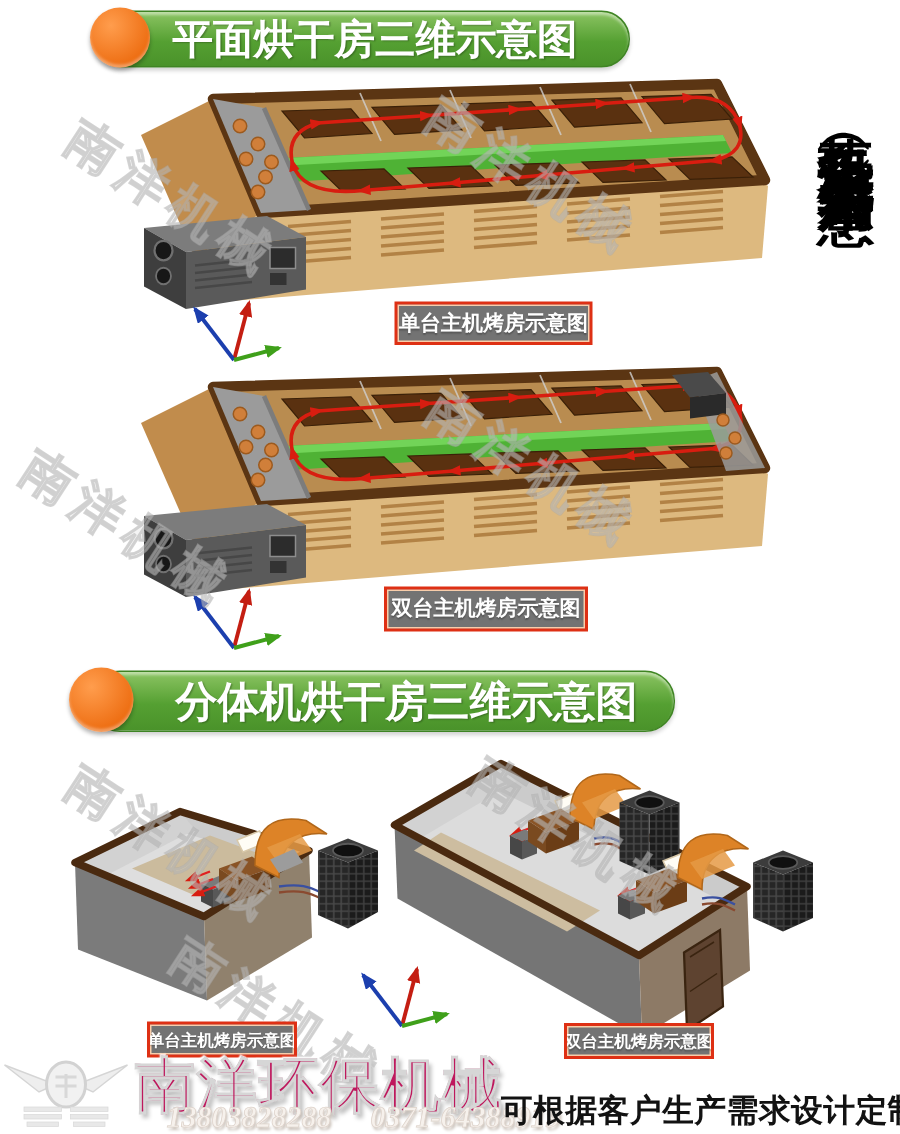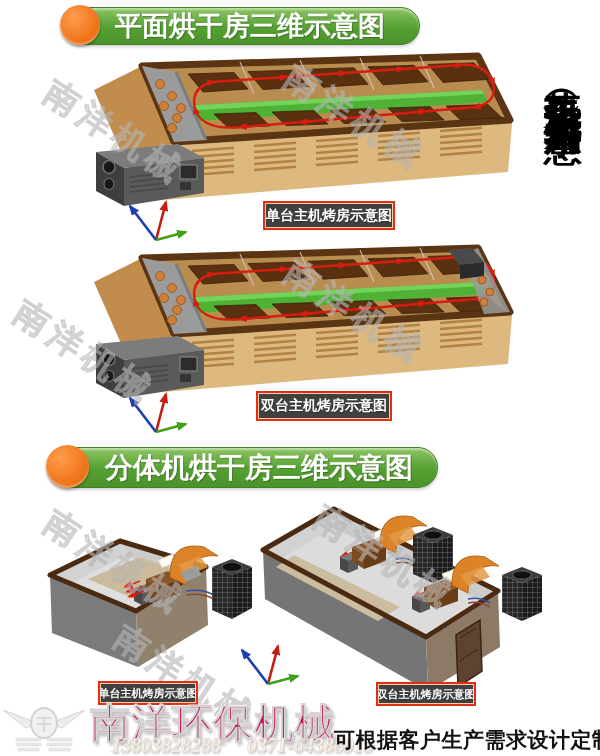--- a/index.html
+++ b/index.html
@@ -13,21 +13,21 @@
           background:linear-gradient(#8cc463,#55a032 55%,#4a922a);
           border:1px solid #3f8424;border-radius:20px;
           box-shadow:inset 0 2px 2px rgba(255,255,255,.45), 0 2px 3px rgba(0,0,0,.18);font-family:Liberation Mono, monospace;}
   .banner .txt{color:#ffffff;font-weight:bold;white-space:nowrap;
                text-shadow:1px 1px 1px rgba(0,0,0,.25);}
   .dot{position:absolute;z-index:4;border-radius:50%;
        background:radial-gradient(circle at 35% 30%, #ff9d4d, #ee6f14 70%, #d85c08);
        box-shadow:0 2px 3px rgba(0,0,0,.3), inset 0 -2px 2px rgba(255,255,255,.35);}
 
   
-  .red-label{position:absolute;z-index:3;background:#404040;color:#ffffff;font-weight:bold;
+  .red-label{position:absolute;z-index:3;background:#737373;color:#ffffff;font-weight:bold;
              display:flex;align-items:center;justify-content:center;white-space:nowrap;
              border:1px solid #f8cdaa;outline:2px solid #de3014;
              text-shadow:0 1px 1px rgba(0,0,0,.25);}
 
   
   .side-title{position:absolute;z-index:3;left:534px;top:62px;width:58px;height:640px;
               writing-mode:vertical-rl;font-size:38px;font-weight:bold;color:#000;
               letter-spacing:3px;line-height:58px;text-align:start;}
 
   
@@ -154,21 +154,21 @@
     <circle cx="402" cy="38" r="4" fill="#d07f3a" stroke="#9c5a1e"></circle>
     <circle cx="410" cy="50" r="4" fill="#d07f3a" stroke="#9c5a1e"></circle>
     <circle cx="404" cy="60" r="4" fill="#d07f3a" stroke="#9c5a1e"></circle>
   </g>
 </svg>
 <svg class="abs z1" style="left:120px;top:384px" width="70" height="56" viewBox="0 0 70 56">
     <use href="#triad"></use>
   </svg>
 <div class="red-label" style="left:258px;top:393px;width:130px;height:24px;font-size:14px;">双台主机烤房示意图</div>
 
-<div class="banner" style="left:48px;top:447px;width:388px;height:39px;">
+<div class="banner" style="left:60px;top:447px;width:388px;height:39px;">
   <span class="txt" style="font-size:28px;padding-left:56px;">分体机烘干房三维示意图</span>
 </div>
 <div class="dot" style="left:46px;top:445px;width:43px;height:43px;"></div>
 
 <svg class="abs z1" style="left:30px;top:505px" width="230" height="185" viewBox="0 0 230 185">
   <polygon points="20,70 106,106 108,162 22,128" fill="#7b7b7b"></polygon>
   <polygon points="106,106 176,62 178,120 108,162" fill="#90816d"></polygon>
   <polygon points="20,70 90,36 176,62 106,106" fill="#dedede"></polygon>
   <polygon points="90,36 176,62 160,72 80,46" fill="#cccccc"></polygon>
   <polygon points="20,70 90,36 100,48 42,78" fill="#d2d2d2"></polygon>

